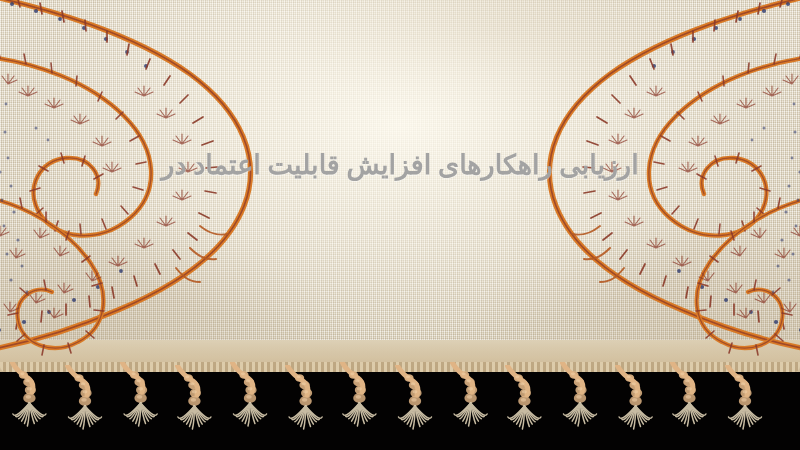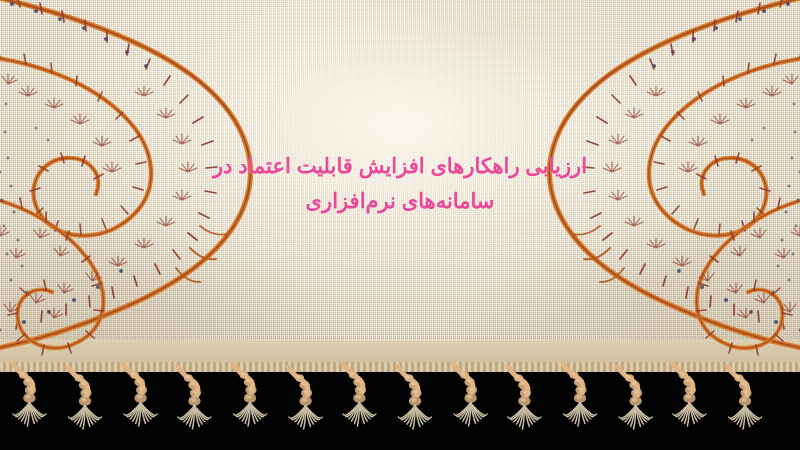--- a/index.html
+++ b/index.html
@@ -68,25 +68,25 @@
 
   
   .title-block {
     position: absolute;
     left: 0; right: 0;
     top: 148px;
     text-align: center;
     direction: rtl;
   }
   .title-line {
-    font-family: Liberation Sans, sans-serif;
+    font-family: Liberation Serif, serif;
     font-weight: bold;
-    font-size: 21px;
+    font-size: 27px;
     line-height: 35px;
-    color: #ec4899;
+    color: #a3a3a3;
     letter-spacing: .2px;
     white-space: nowrap;
     text-shadow: 0 1px 0 rgba(255,255,255,.35);
   }
 
   
   .fringe {
     position: absolute;
     left: 0; top: 362px;
     width: 800px; height: 88px;
@@ -342,21 +342,20 @@
           <path d="M206 226 c 10 8, 18 10, 28 8"></path>
           <path d="M196 248 c 9 9, 16 12, 26 11"></path>
           <path d="M182 268 c 8 10, 14 14, 24 14"></path>
         </g>
       </g>
     </svg>
   </div>
 
   <div class="title-block">
     <div class="title-line">ارزیابی راهکارهای افزایش قابلیت اعتماد در</div>
-    <div class="title-line">سامانه‌های نرم‌افزاری</div>
   </div>
 
   <div class="fringe">
       <div class="tassel" style="left: 10px; top: 0px;"><svg width="40" height="80" viewBox="0 0 40 80">
           <path d="M2 0 C 6 8, 12 12, 18 16 C 22 19, 24 24, 22 30" fill="none" stroke="#e0b485" stroke-width="5" stroke-linecap="round"></path>
           <ellipse cx="13.4" cy="13" rx="4.6" ry="3.7719999999999994" fill="#e0b485" opacity="0.92"></ellipse>
           <ellipse cx="12.4" cy="11.8" rx="2.07" ry="1.38" fill="#f2d4ab" opacity=".55"></ellipse>
           <ellipse cx="18.4" cy="20" rx="5.2" ry="4.264" fill="#e0b485" opacity="0.89"></ellipse>
           <ellipse cx="17.4" cy="18.8" rx="2.3400000000000003" ry="1.56" fill="#f2d4ab" opacity=".55"></ellipse>
           <ellipse cx="20.4" cy="28" rx="5.6" ry="4.592" fill="#e0b485" opacity="0.8600000000000001"></ellipse>

